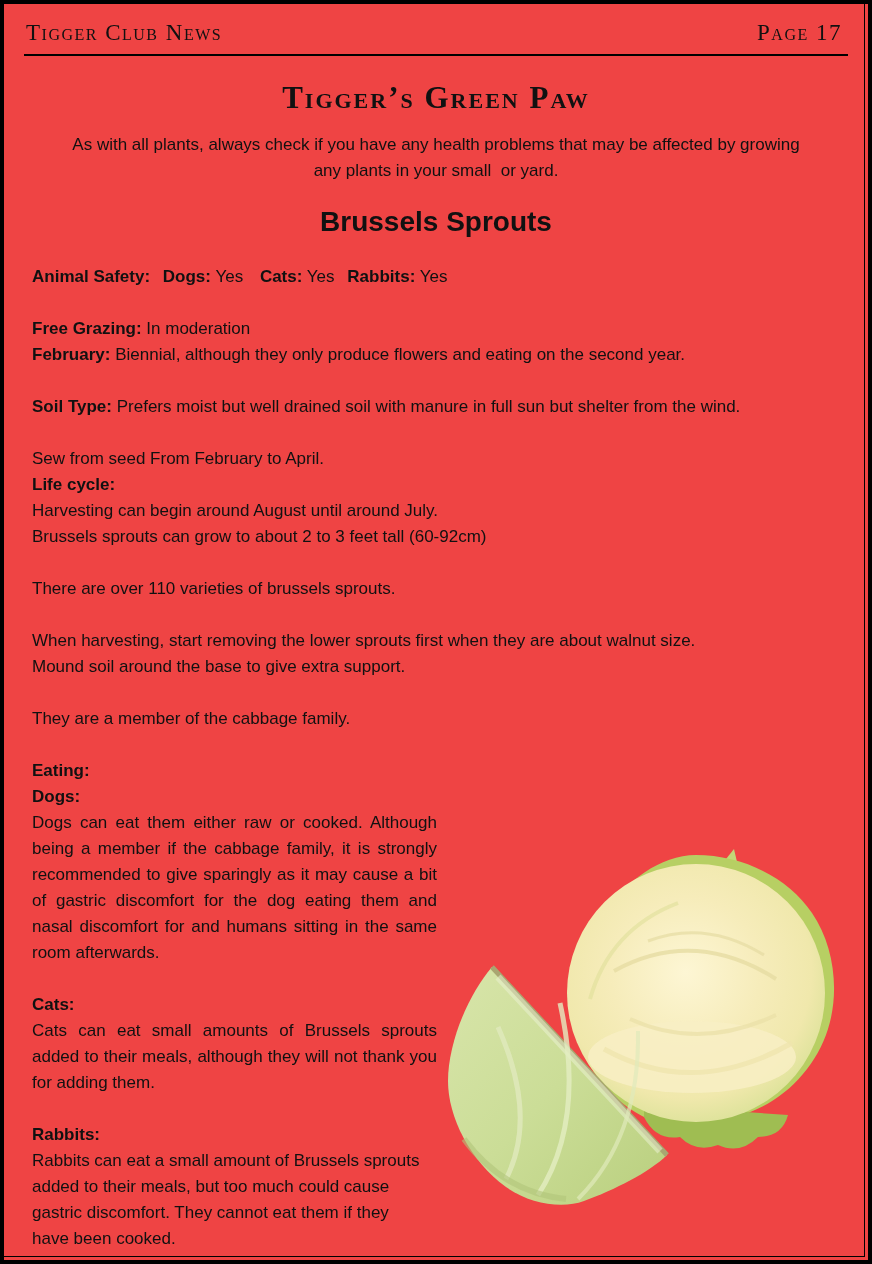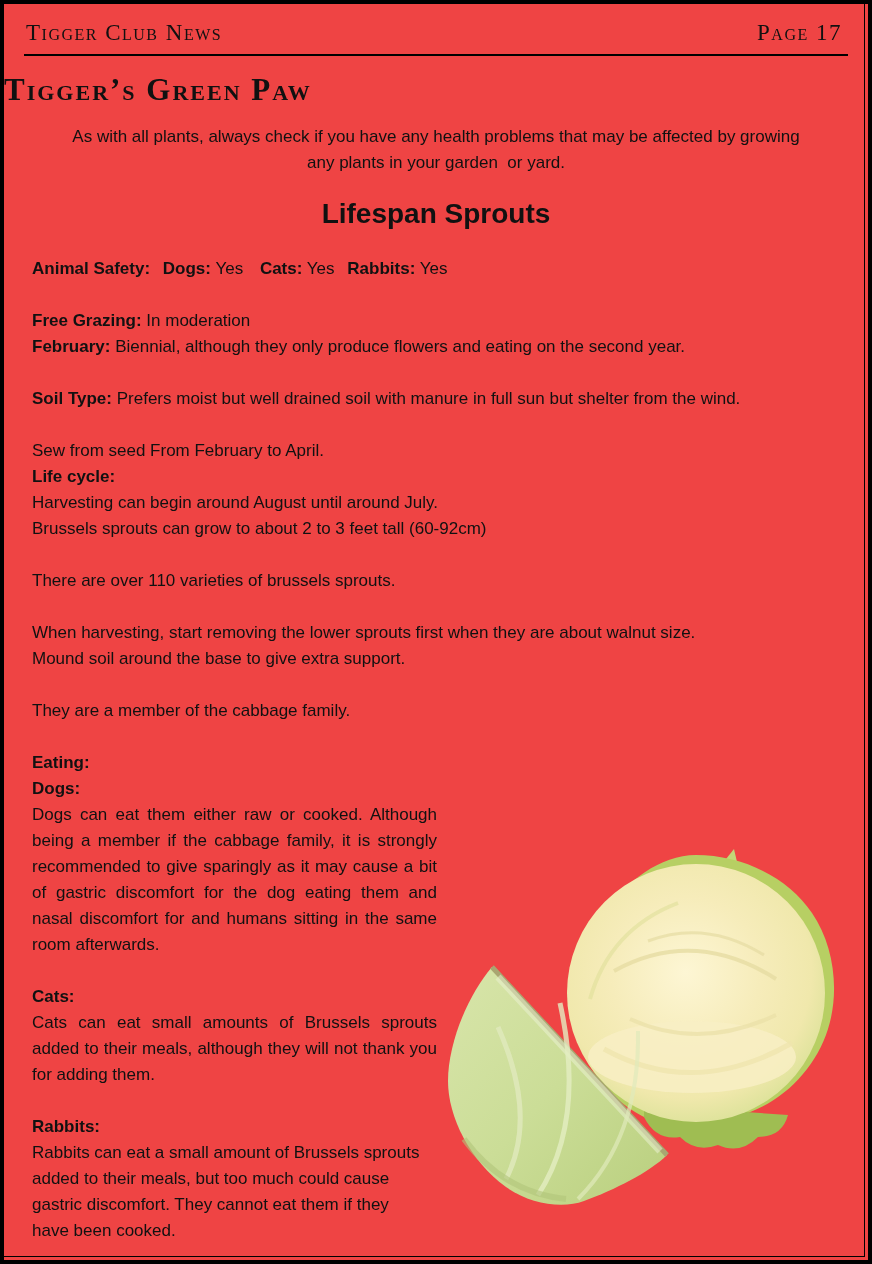--- a/index.html
+++ b/index.html
@@ -19,21 +19,21 @@
   }
   .masthead{
     display:flex;justify-content:space-between;align-items:baseline;
     padding:16px 26px 0 22px;
     font-family:"Liberation Serif",serif;
     font-variant:small-caps;
     font-size:23px;letter-spacing:1.5px;
   }
   .rule{border:0;border-top:2px solid #000;margin:8px 20px 0 20px;}
   .main-title{
-    margin-top:16px;
+    text-align:center;margin-top:24px;
     font-family:"Liberation Serif",serif;
     font-variant:small-caps;font-weight:700;
     font-size:31px;letter-spacing:2px;
   }
   .intro{ text-align:center;margin-top:16px;font-size:17px;line-height:26px; }
   .intro div{white-space:pre-wrap;}
   .article-title{ text-align:center;margin-top:22px;font-size:28px;font-weight:700; }
   .content{ padding:0 26px 0 28px;font-size:17px;line-height:26px; }
   .block{margin:26px 0 0 0;}
   .tight{margin:0;}
@@ -55,24 +55,24 @@
   <div class="masthead">
     <span>Tigger Club News</span>
     <span>Page 17</span>
   </div>
   <hr class="rule">
 
   <div class="main-title">Tigger’s Green Paw</div>
 
   <div class="intro">
     <div>As with all plants, always check if you have any health problems that may be affected by growing</div>
-    <div>any plants in your garden  or yard.</div>
+    <div>any plants in your small  or yard.</div>
   </div>
 
-  <div class="article-title">Lifespan Sprouts</div>
+  <div class="article-title">Brussels Sprouts</div>
 
   <div class="content">
 
     <p class="block">
       <b>Animal Safety:</b><span class="sp2"></span>
       <b>Dogs:</b>
       <span>Yes</span><span class="sp3"></span>
       <b>Cats:</b>
       <span>Yes</span><span class="sp2"></span>
       <b>Rabbits:</b>

